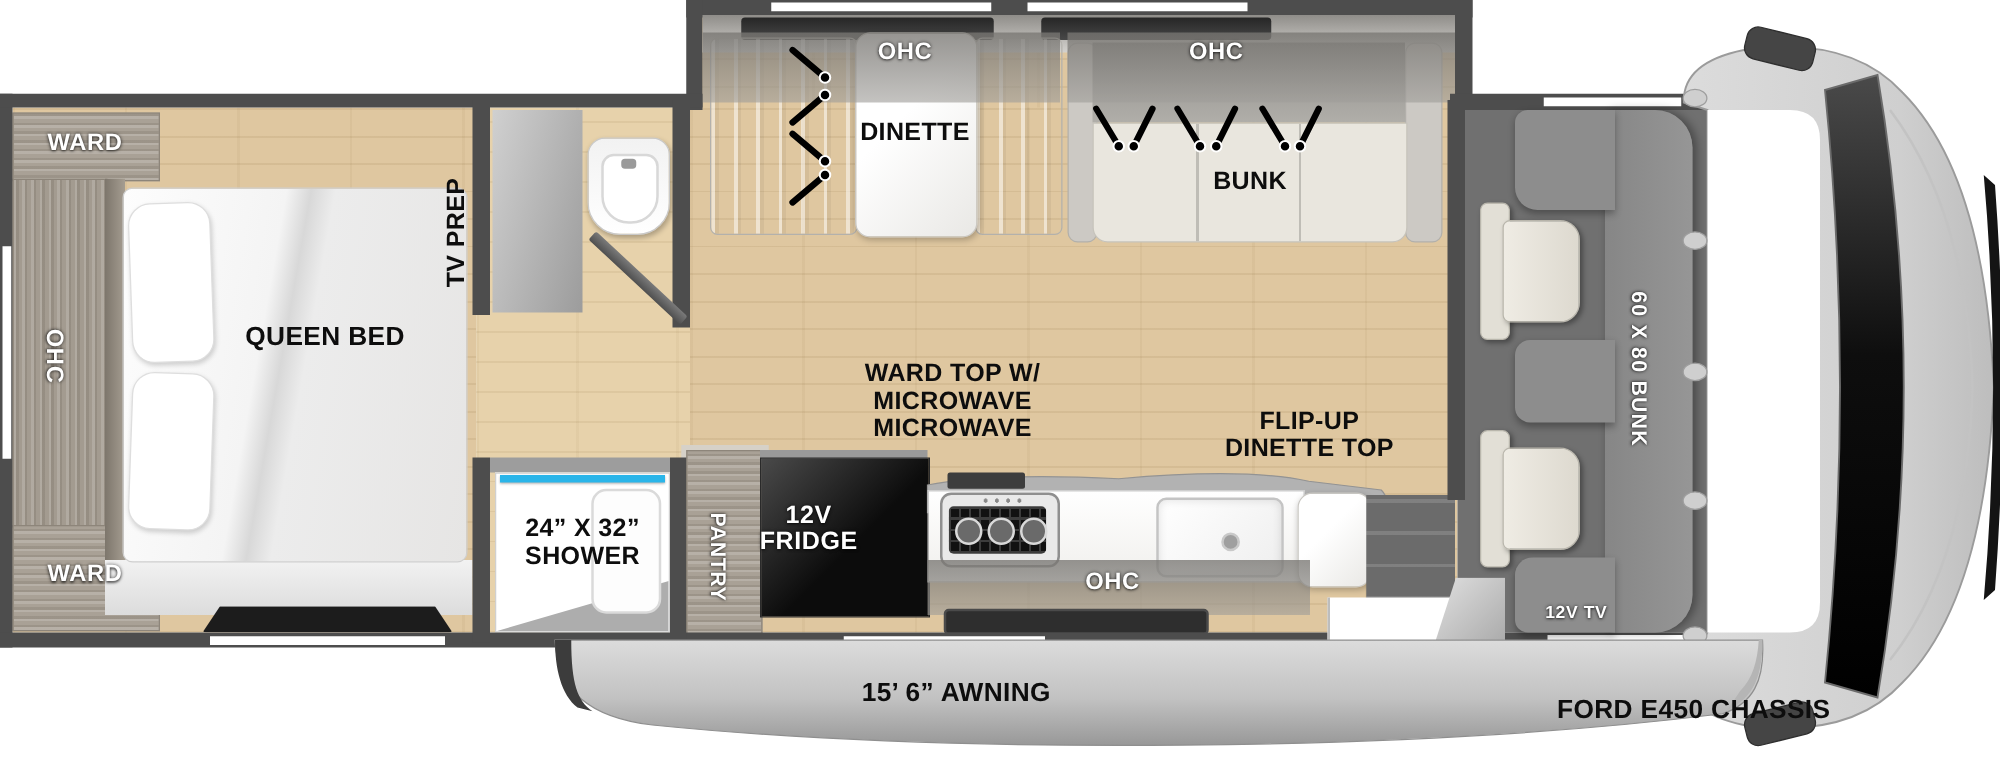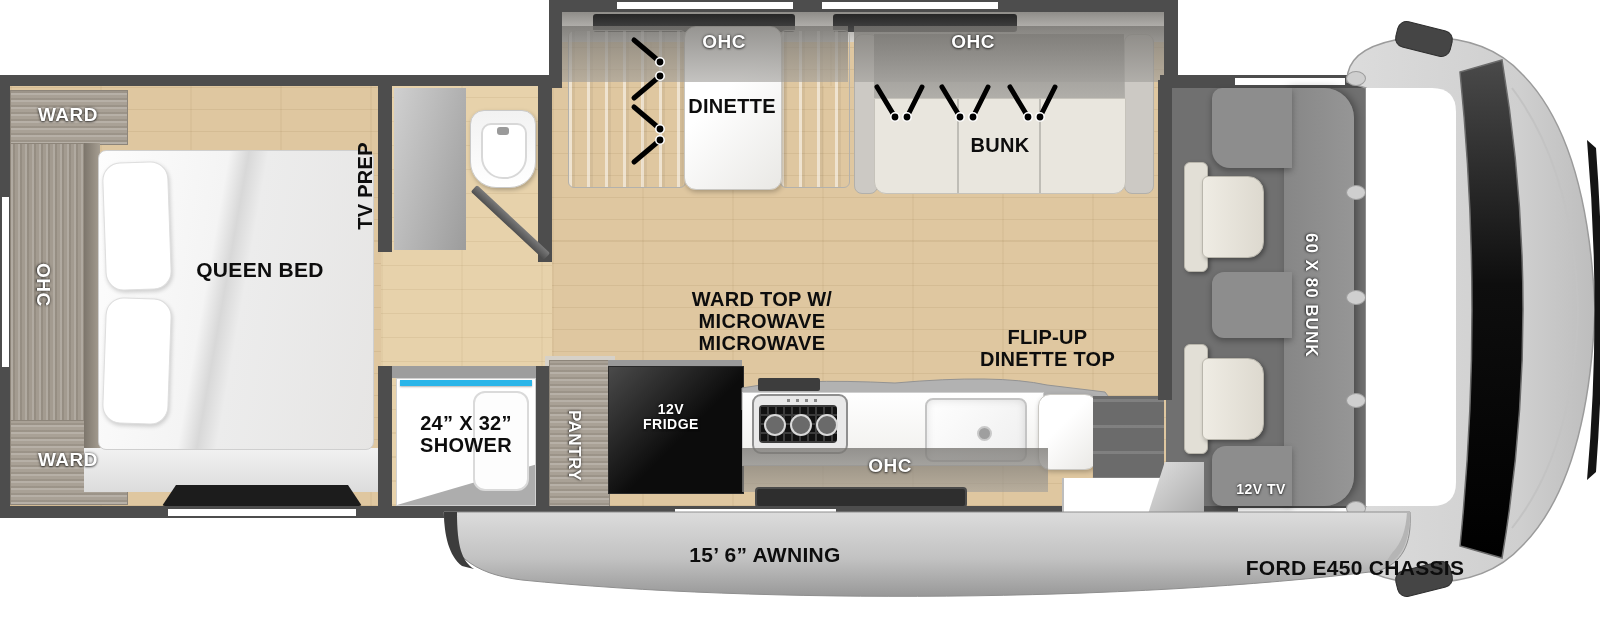--- a/index.html
+++ b/index.html
@@ -132,21 +132,21 @@
     <div>24” X 32”</div>
     <div>SHOWER</div>
   </div>
 
   <div class="abs" style="left:545px;top:356px;width:70px;height:18px;background:#d6d1c8;"></div>
   <div class="cabwood" style="left:549px;top:360px;width:59px;height:146px;border:1px solid #8d857a;"></div>
   <div class="lblw vtext" style="left:565px;top:390px;height:110px;font-size:17px;">PANTRY</div>
 
   <div class="abs" style="left:608px;top:360px;width:134px;height:10px;background:#9a9a9a;"></div>
   <div class="abs" style="left:608px;top:366px;width:134px;height:126px;background:linear-gradient(135deg,#4a4a4a 0%,#0c0c0c 55%);border:1px solid #2a2a2a;"></div>
-  <div class="lblw" style="left:608px;top:402px;width:126px;font-size:14px;">
+  <div class="lblw" style="left:584px;top:402px;width:126px;font-size:20px;">
     <div>12V</div>
     <div>FRIDGE</div>
   </div>
 
   <svg class="abs" style="left:735px;top:372px;" width="380" height="40" viewBox="0 0 380 40">
     <path d="M7,38 L7,16 Q60,6 160,11 Q262,2 312,13 L370,20 Q377,27 371,36 Z" fill="#b2b2b2" stroke="#939393" stroke-width="1"></path>
   </svg>
   <div class="abs" style="left:742px;top:392px;width:300px;height:72px;background:linear-gradient(180deg,#ffffff,#f0efec);border:1px solid #cfcfcf;"></div>
   <div class="abs" style="left:758px;top:378px;width:62px;height:13px;background:#3d3d3d;border-radius:2px;"></div>
 

